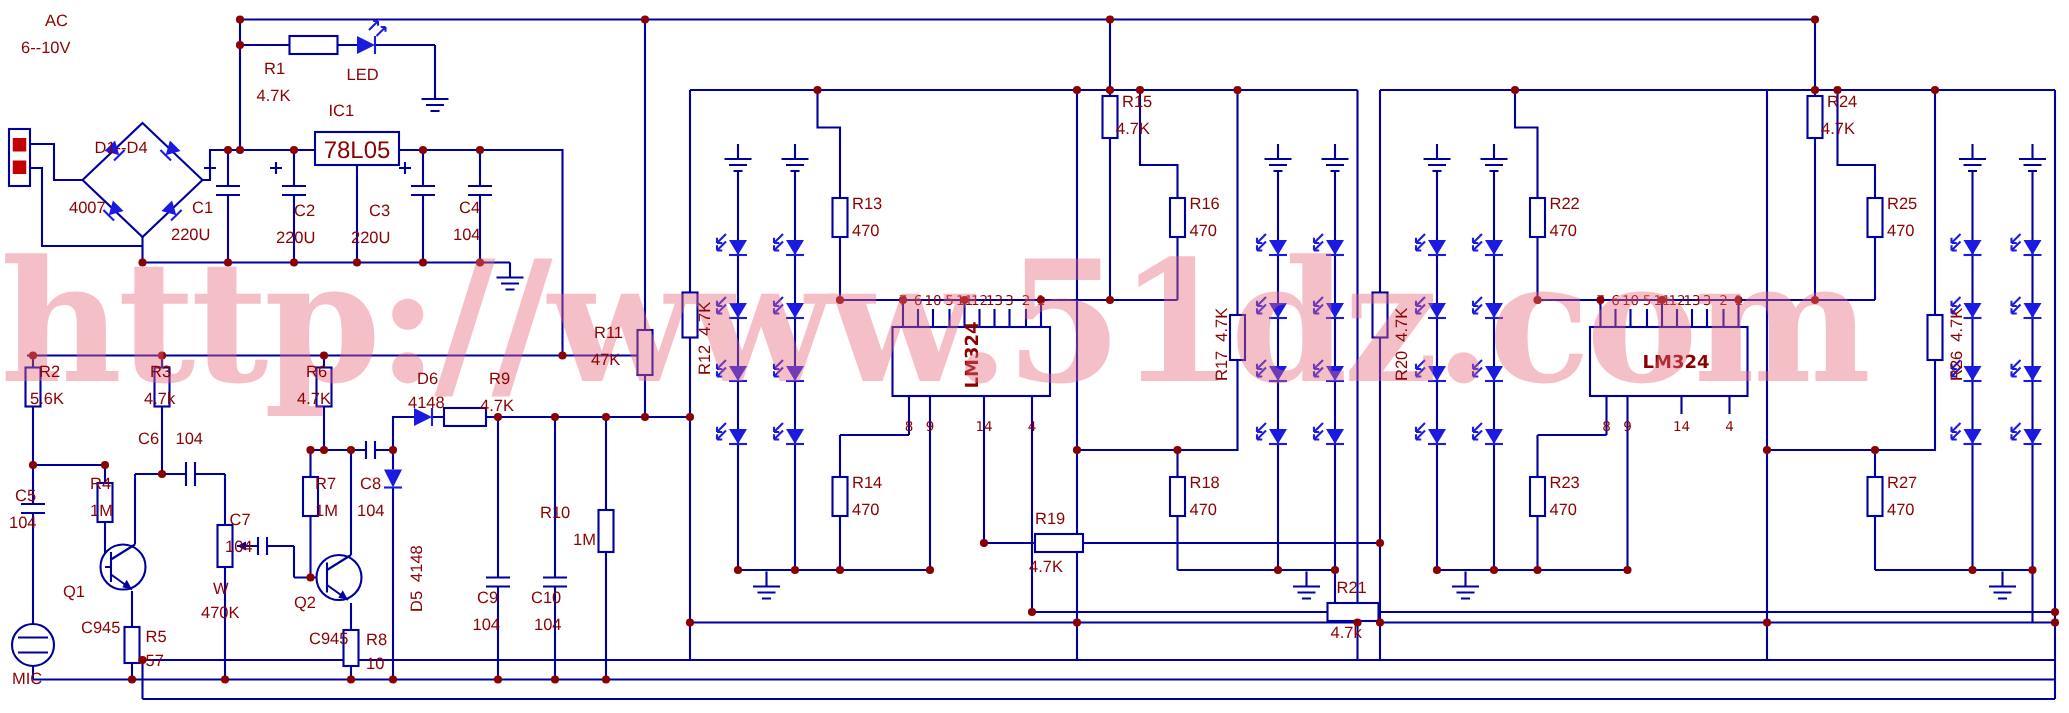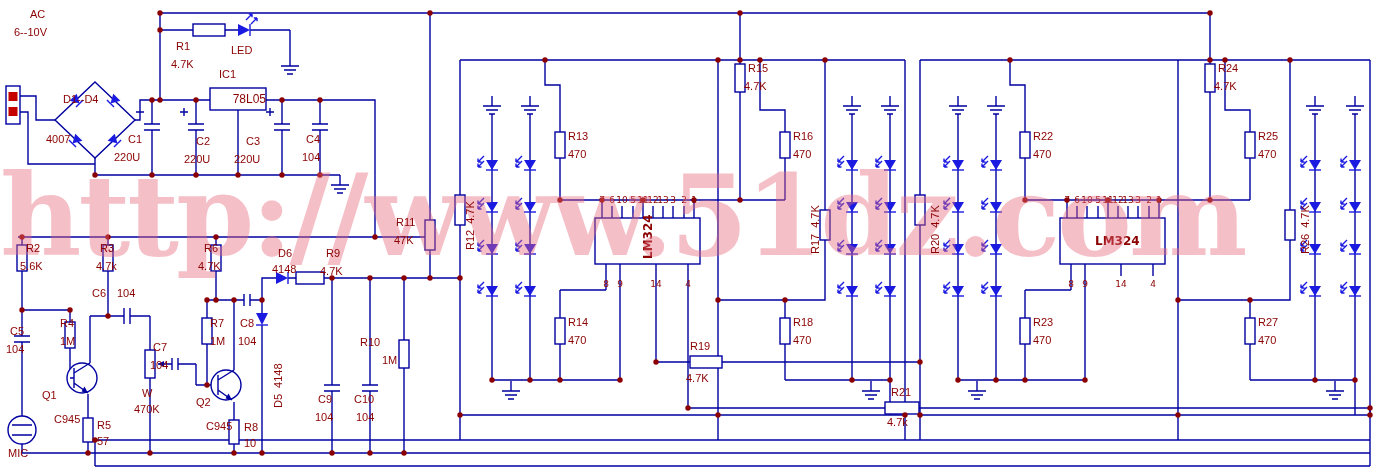--- a/index.html
+++ b/index.html
@@ -20,21 +20,21 @@
   .pin{font:9px "DejaVu Sans",sans-serif;fill:var(--label);text-anchor:middle;}
   .icname{font:bold 12px "DejaVu Sans",sans-serif;fill:var(--label);}
   .lb{position:absolute;font-size:11px;line-height:1.1;color:var(--label);white-space:nowrap;}
   .rot{transform-origin:0 0;transform:rotate(-90deg);}
   .rot span+span{margin-left:6px;}
   #title{position:absolute;left:283px;top:5px;font-weight:bold;font-size:15px;color:var(--accent);white-space:nowrap;}
   #footer{position:absolute;left:684px;top:440px;font-weight:bold;font-size:15px;color:var(--accent);white-space:nowrap;}
   #wm{position:absolute;left:0;top:150px;width:1150px;text-align:center;
       font-family:"DejaVu Serif",serif;font-weight:bold;font-size:112px;letter-spacing:-3px;
       color:var(--watermark);opacity:.42;pointer-events:none;}
-  .boxlabel{position:absolute;text-align:right;color:var(--label);font-size:12px;}
+  .boxlabel{position:absolute;text-align:center;color:var(--label);font-size:16px;}
 </style>
 </head>
 <body>
 
 <div id="stage">
 
 <svg id="wires" width="1379" height="475" viewBox="0 0 1379 475">
   <defs>
     <g id="led">
       <polygon class="ledfill" points="-6,0 6,0 0,10"></polygon>

